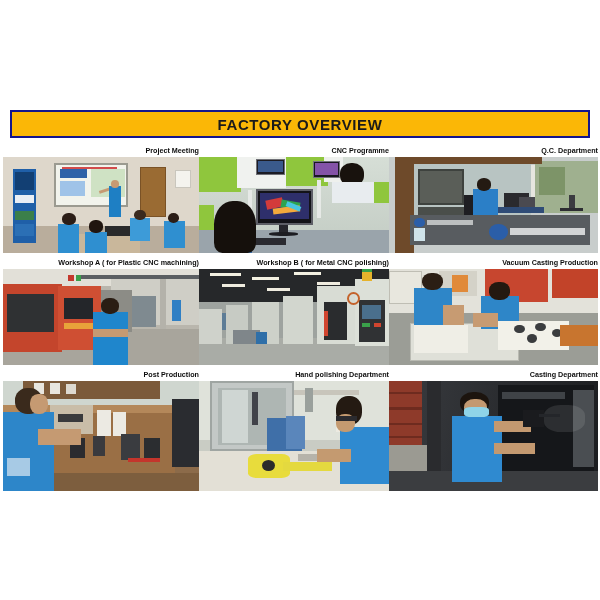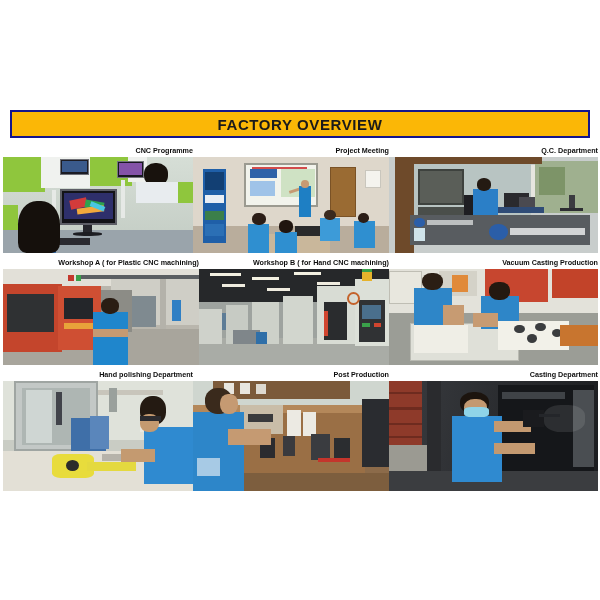--- a/index.html
+++ b/index.html
@@ -324,20 +324,53 @@
 
 <div class="page">
 
   <div class="banner">
     <span class="banner-title">FACTORY OVERVIEW</span>
   </div>
 
   <div class="grid">
 
     <div class="grid-row">
+
+      <div class="cell c1">
+        <div class="caption">Project Meeting</div>
+        <div class="photo p1">
+          <div class="layer wall"></div>
+            <div class="layer floor"></div>
+          <div class="layer screen"></div>
+            <div class="layer slidebar"></div>
+          <div class="layer slide1"></div>
+            <div class="layer slide2"></div>
+            <div class="layer slide3"></div>
+          <div class="layer banner-stand"></div>
+            <div class="layer bs-a"></div>
+            <div class="layer bs-b"></div>
+          <div class="layer bs-c"></div>
+            <div class="layer bs-d"></div>
+          <div class="layer door"></div>
+            <div class="layer poster"></div>
+          <div class="layer presenter-arm"></div>
+            <div class="layer presenter-body"></div>
+            <div class="layer presenter-head"></div>
+          <div class="layer table"></div>
+            <div class="layer eq"></div>
+          <div class="layer b1"></div>
+            <div class="layer h1"></div>
+          <div class="layer b2"></div>
+            <div class="layer h2"></div>
+          <div class="layer b3"></div>
+            <div class="layer h3"></div>
+          <div class="layer b4"></div>
+            <div class="layer h4"></div>
+        </div>
+      </div>
 
       <div class="cell c2">
         <div class="caption">CNC Programme</div>
         <div class="photo p2">
           <div class="layer bg"></div>
           <div class="layer grn1"></div>
             <div class="layer grn2"></div>
             <div class="layer grn3"></div>
             <div class="layer grn4"></div>
           <div class="layer part-white1"></div>
@@ -358,53 +391,20 @@
           <div class="layer mon-stand"></div>
             <div class="layer mon-base"></div>
           <div class="layer kbd"></div>
           <div class="layer head-bg"></div>
             <div class="layer body-bg"></div>
           <div class="layer neck-fg"></div>
             <div class="layer head-fg"></div>
         </div>
       </div>
 
-      <div class="cell c1">
-        <div class="caption">Project Meeting</div>
-        <div class="photo p1">
-          <div class="layer wall"></div>
-            <div class="layer floor"></div>
-          <div class="layer screen"></div>
-            <div class="layer slidebar"></div>
-          <div class="layer slide1"></div>
-            <div class="layer slide2"></div>
-            <div class="layer slide3"></div>
-          <div class="layer banner-stand"></div>
-            <div class="layer bs-a"></div>
-            <div class="layer bs-b"></div>
-          <div class="layer bs-c"></div>
-            <div class="layer bs-d"></div>
-          <div class="layer door"></div>
-            <div class="layer poster"></div>
-          <div class="layer presenter-arm"></div>
-            <div class="layer presenter-body"></div>
-            <div class="layer presenter-head"></div>
-          <div class="layer table"></div>
-            <div class="layer eq"></div>
-          <div class="layer b1"></div>
-            <div class="layer h1"></div>
-          <div class="layer b2"></div>
-            <div class="layer h2"></div>
-          <div class="layer b3"></div>
-            <div class="layer h3"></div>
-          <div class="layer b4"></div>
-            <div class="layer h4"></div>
-        </div>
-      </div>
-
       <div class="cell c3">
         <div class="caption">Q.C. Department</div>
         <div class="photo p3">
           <div class="layer frame"></div>
           <div class="layer outside"></div>
             <div class="layer win-b"></div>
           <div class="layer roomwall"></div>
             <div class="layer glass"></div>
           <div class="layer cab"></div>
             <div class="layer cab2"></div>
@@ -449,21 +449,21 @@
           <div class="layer reddot"></div>
             <div class="layer greendot"></div>
           <div class="layer far-w"></div>
           <div class="layer worker-b"></div>
             <div class="layer worker-a"></div>
             <div class="layer worker-h"></div>
         </div>
       </div>
 
       <div class="cell c2">
-        <div class="caption">Workshop B ( for Hand CNC machining)</div>
+        <div class="caption">Workshop B ( for Metal CNC polishing)</div>
         <div class="photo p5">
           <div class="layer dark"></div>
           <div class="layer l1"></div>
             <div class="layer l2"></div>
             <div class="layer l3"></div>
           <div class="layer l4"></div>
             <div class="layer l5"></div>
             <div class="layer l6"></div>
           <div class="layer floor"></div>
           <div class="layer far"></div>
@@ -511,46 +511,20 @@
             <div class="layer mh3"></div>
             <div class="layer mh4"></div>
           <div class="layer paper"></div>
         </div>
       </div>
 
     </div>
 
     <div class="grid-row">
 
-      <div class="cell c2">
-        <div class="caption">Hand polishing Department</div>
-        <div class="photo tall p8">
-          <div class="layer wall"></div>
-          <div class="layer shelf"></div>
-            <div class="layer lamp"></div>
-          <div class="layer hood"></div>
-            <div class="layer hood-in"></div>
-          <div class="layer glass"></div>
-            <div class="layer tube"></div>
-          <div class="layer bluebox"></div>
-            <div class="layer bluebox2"></div>
-          <div class="layer bottle"></div>
-          <div class="layer bench"></div>
-          <div class="layer tools"></div>
-          <div class="layer yellow"></div>
-            <div class="layer ydot"></div>
-            <div class="layer ystrip"></div>
-          <div class="layer w-b"></div>
-            <div class="layer w-a"></div>
-          <div class="layer w-h"></div>
-            <div class="layer w-f"></div>
-            <div class="layer w-gl"></div>
-        </div>
-      </div>
-
       <div class="cell c1">
         <div class="caption">Post Production</div>
         <div class="photo tall p7">
           <div class="layer wallu"></div>
             <div class="layer shelf"></div>
           <div class="layer jar1"></div>
             <div class="layer jar2"></div>
             <div class="layer jar3"></div>
           <div class="layer bench"></div>
             <div class="layer benchtop"></div>
@@ -566,20 +540,46 @@
           <div class="layer mon"></div>
             <div class="layer floor"></div>
           <div class="layer w-b"></div>
             <div class="layer w-a"></div>
           <div class="layer w-h"></div>
             <div class="layer w-f"></div>
             <div class="layer w-logo"></div>
         </div>
       </div>
 
+      <div class="cell c2">
+        <div class="caption">Hand polishing Department</div>
+        <div class="photo tall p8">
+          <div class="layer wall"></div>
+          <div class="layer shelf"></div>
+            <div class="layer lamp"></div>
+          <div class="layer hood"></div>
+            <div class="layer hood-in"></div>
+          <div class="layer glass"></div>
+            <div class="layer tube"></div>
+          <div class="layer bluebox"></div>
+            <div class="layer bluebox2"></div>
+          <div class="layer bottle"></div>
+          <div class="layer bench"></div>
+          <div class="layer tools"></div>
+          <div class="layer yellow"></div>
+            <div class="layer ydot"></div>
+            <div class="layer ystrip"></div>
+          <div class="layer w-b"></div>
+            <div class="layer w-a"></div>
+          <div class="layer w-h"></div>
+            <div class="layer w-f"></div>
+            <div class="layer w-gl"></div>
+        </div>
+      </div>
+
       <div class="cell c3">
         <div class="caption">Casting Department</div>
         <div class="photo tall p9">
           <div class="layer dark"></div>
           <div class="layer booth"></div>
             <div class="layer booth-lt"></div>
             <div class="layer grate"></div>
           <div class="layer brick"></div>
           <div class="layer brick-l1"></div>
             <div class="layer brick-l2"></div>

